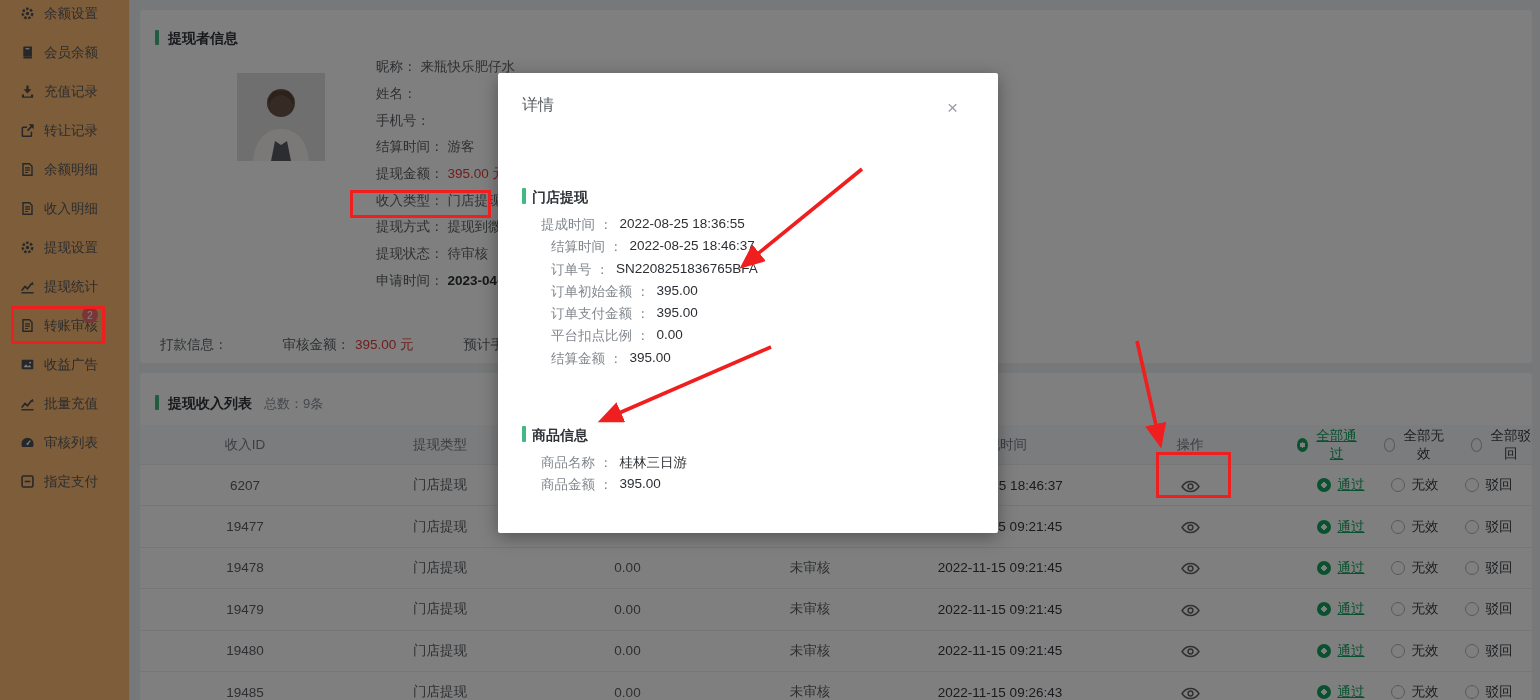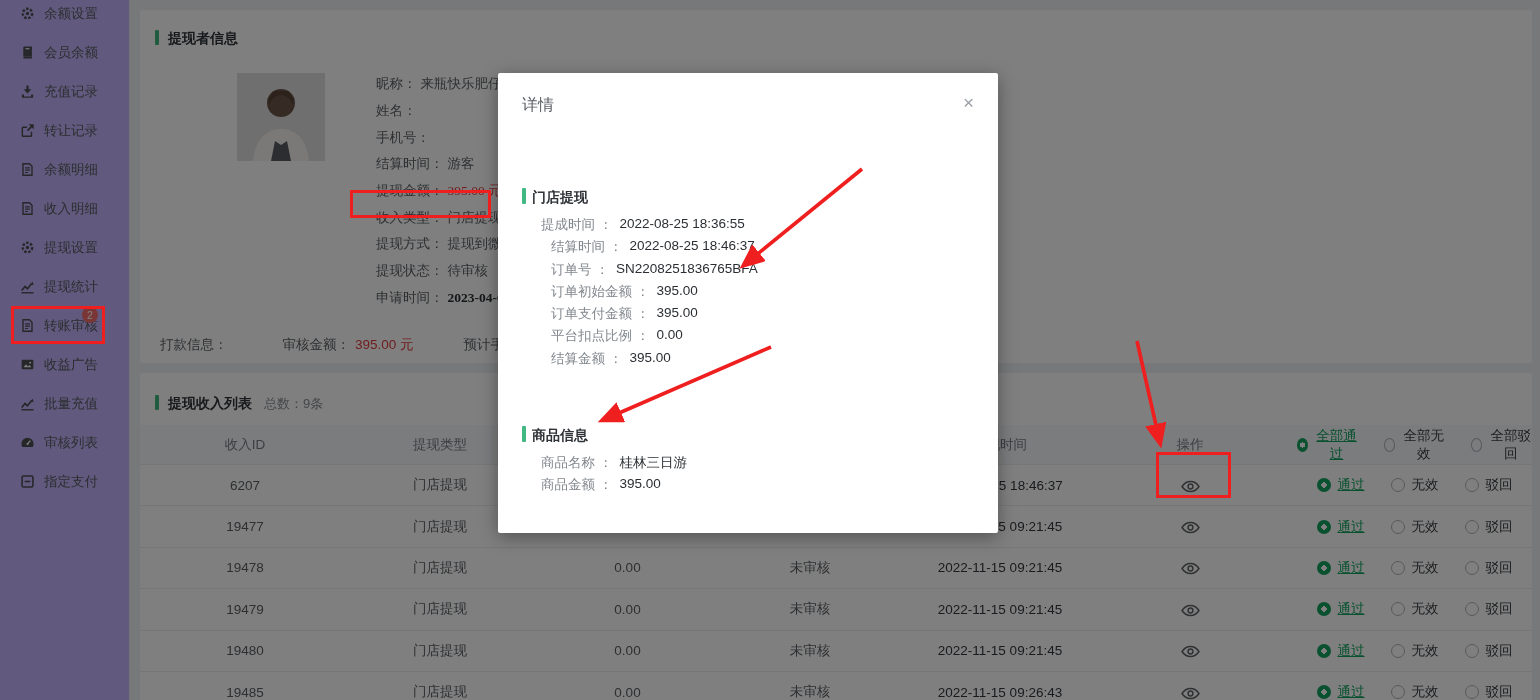--- a/index.html
+++ b/index.html
@@ -5,21 +5,21 @@
   * { box-sizing: border-box; margin: 0; padding: 0; }
   html,body { width:1540px; height:700px; overflow:hidden; }
   body {
     font-family: "Liberation Sans","DejaVu Sans",sans-serif;
     background:#eef0f3; position:relative; font-size:13.5px; color:#555;
   }
 
   
   .sidebar {
     position:absolute; left:0; top:0; width:130px; height:700px;
-    background:#c4b5fd; border-right:1px solid #e8e8e8; z-index:10;
+    background:#fdba74; border-right:1px solid #e8e8e8; z-index:10;
   }
   .sb-list { position:absolute; top:-6px; left:0; right:0; }
   .sb-item {
     height:39px; display:flex; align-items:center; padding-left:20px;
     color:#565a5f; cursor:pointer; position:relative;
   }
   .sb-item .icon { width:15px; height:15px; margin-right:9px; color:#4a4e53; flex:0 0 15px; display:inline-flex; }
   .sb-item .icon svg { width:100%; height:100%; }
   .sb-item.active { color:#141414; font-weight:bold; background:#fafafa; }
   .sb-item.active .icon { color:#141414; }
@@ -33,21 +33,21 @@
   .card { position:absolute; background:#fff; border-radius:3px; }
   .card1 { left:140px; top:10px; width:1392px; height:353px; }
   .card2 { left:140px; top:373px; width:1392px; height:360px; }
   .sec-title { padding:20px 0 0 15px; font-weight:bold; color:#2f3338; font-size:14px; height:50px; }
   .card2 .sec-title { padding-top:22px; height:52px; }
   .bar { display:inline-block; width:4px; height:15px; background:#42b983; margin-right:9px; vertical-align:-2px; border-radius:1px; }
   .total { font-weight:normal; color:#8a8f96; font-size:13px; margin-left:12px; }
 
   
   .avatar { position:absolute; left:97px; top:63px; width:88px; height:88px; background:#dcdcde; overflow:hidden; }
-  .info-list { position:absolute; left:236px; top:61px; list-style:none;font-family:Liberation Serif, serif; }
+  .info-list { position:absolute; left:236px; top:44px; list-style:none; }
   .info-list li { height:26.7px; display:flex; align-items:center; color:#5c6065; }
   .info-list .fv { margin-left:4px; }
   .fv.red { color:#e03c3c; }
   .fv.dark { color:#2b2f33; font-weight:bold; }
   .pay-row { position:absolute; left:20px; top:326px; display:flex; align-items:center; color:#5c6065; }
   .pay-row .seg2 { margin-left:55px; }
   .pay-row .seg3 { margin-left:50px; }
   .pay-row .pv { margin-left:5px; }
   .pay-row .red { color:#e03c3c; }
 
@@ -70,21 +70,21 @@
   .rd.un .dot { border:1.5px solid #aeb3ba; background:transparent; }
   .rd.un .rl { color:#3c4045; }
 
   
   .backdrop { position:absolute; inset:0; background:rgba(0,0,0,0.5); z-index:600; }
   .modal {
     position:absolute; left:498px; top:73px; width:500px; height:460px;
     background:#fff; z-index:650; border-radius:2px;
     box-shadow:0 4px 18px rgba(0,0,0,0.35);
   }
-  .m-head { padding:22px 24px 0 24px; display:flex; justify-content:space-between; align-items:flex-start; }
+  .m-head { padding:22px 40px 0 24px; display:flex; justify-content:space-between; align-items:flex-end; }
   .m-title { font-size:16px; color:#5a5e63; }
   .m-close { color:#9a9fa5; font-size:19px; line-height:16px; cursor:pointer; }
   .m-sec-title { margin-top:72px; padding-left:24px; font-weight:bold; color:#2f3338; font-size:14px; }
   .m-sec-title .bar { height:16px; margin-right:6px; }
   .m-sec-title.second { margin-top:54px; }
   .m-fields { margin-top:9px; }
   .m-field { height:22.3px; display:flex; align-items:flex-start; margin-left:43px; }
   .m-field.ind { margin-left:53px; }
   .m-field .fl { color:#82878d; }
   .m-field .cln { color:#82878d; margin:0 7px 0 4px; }

